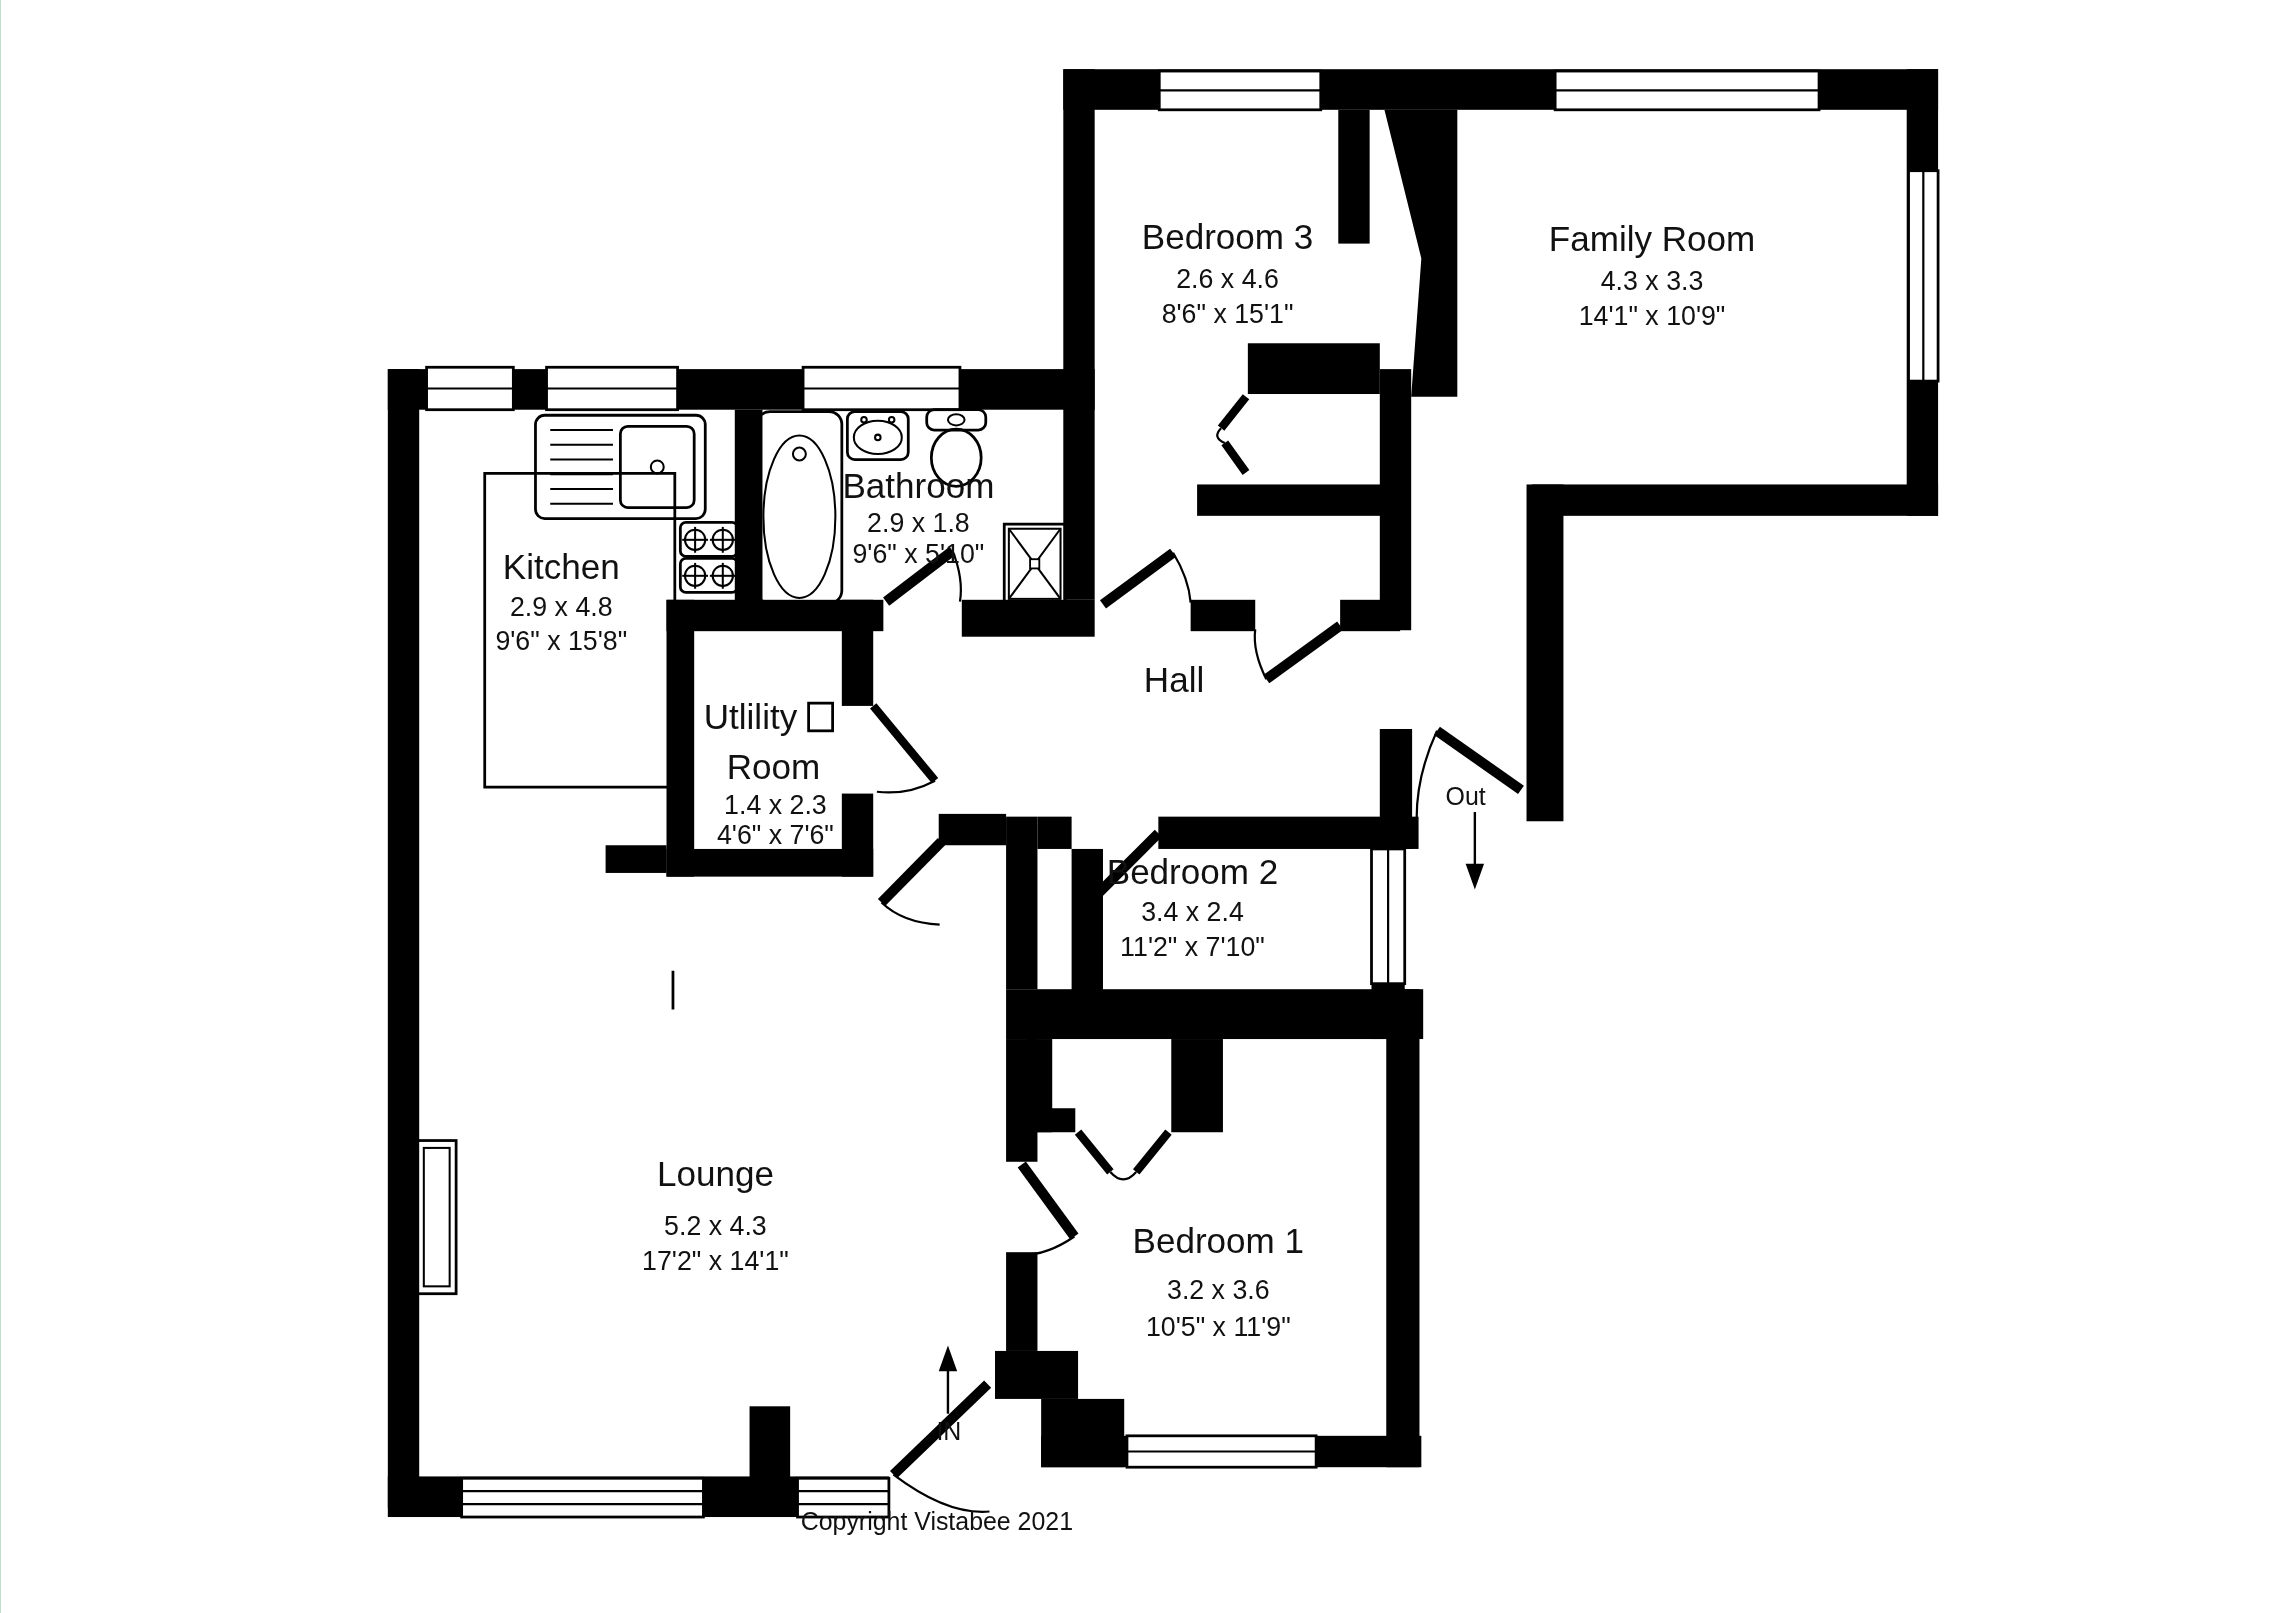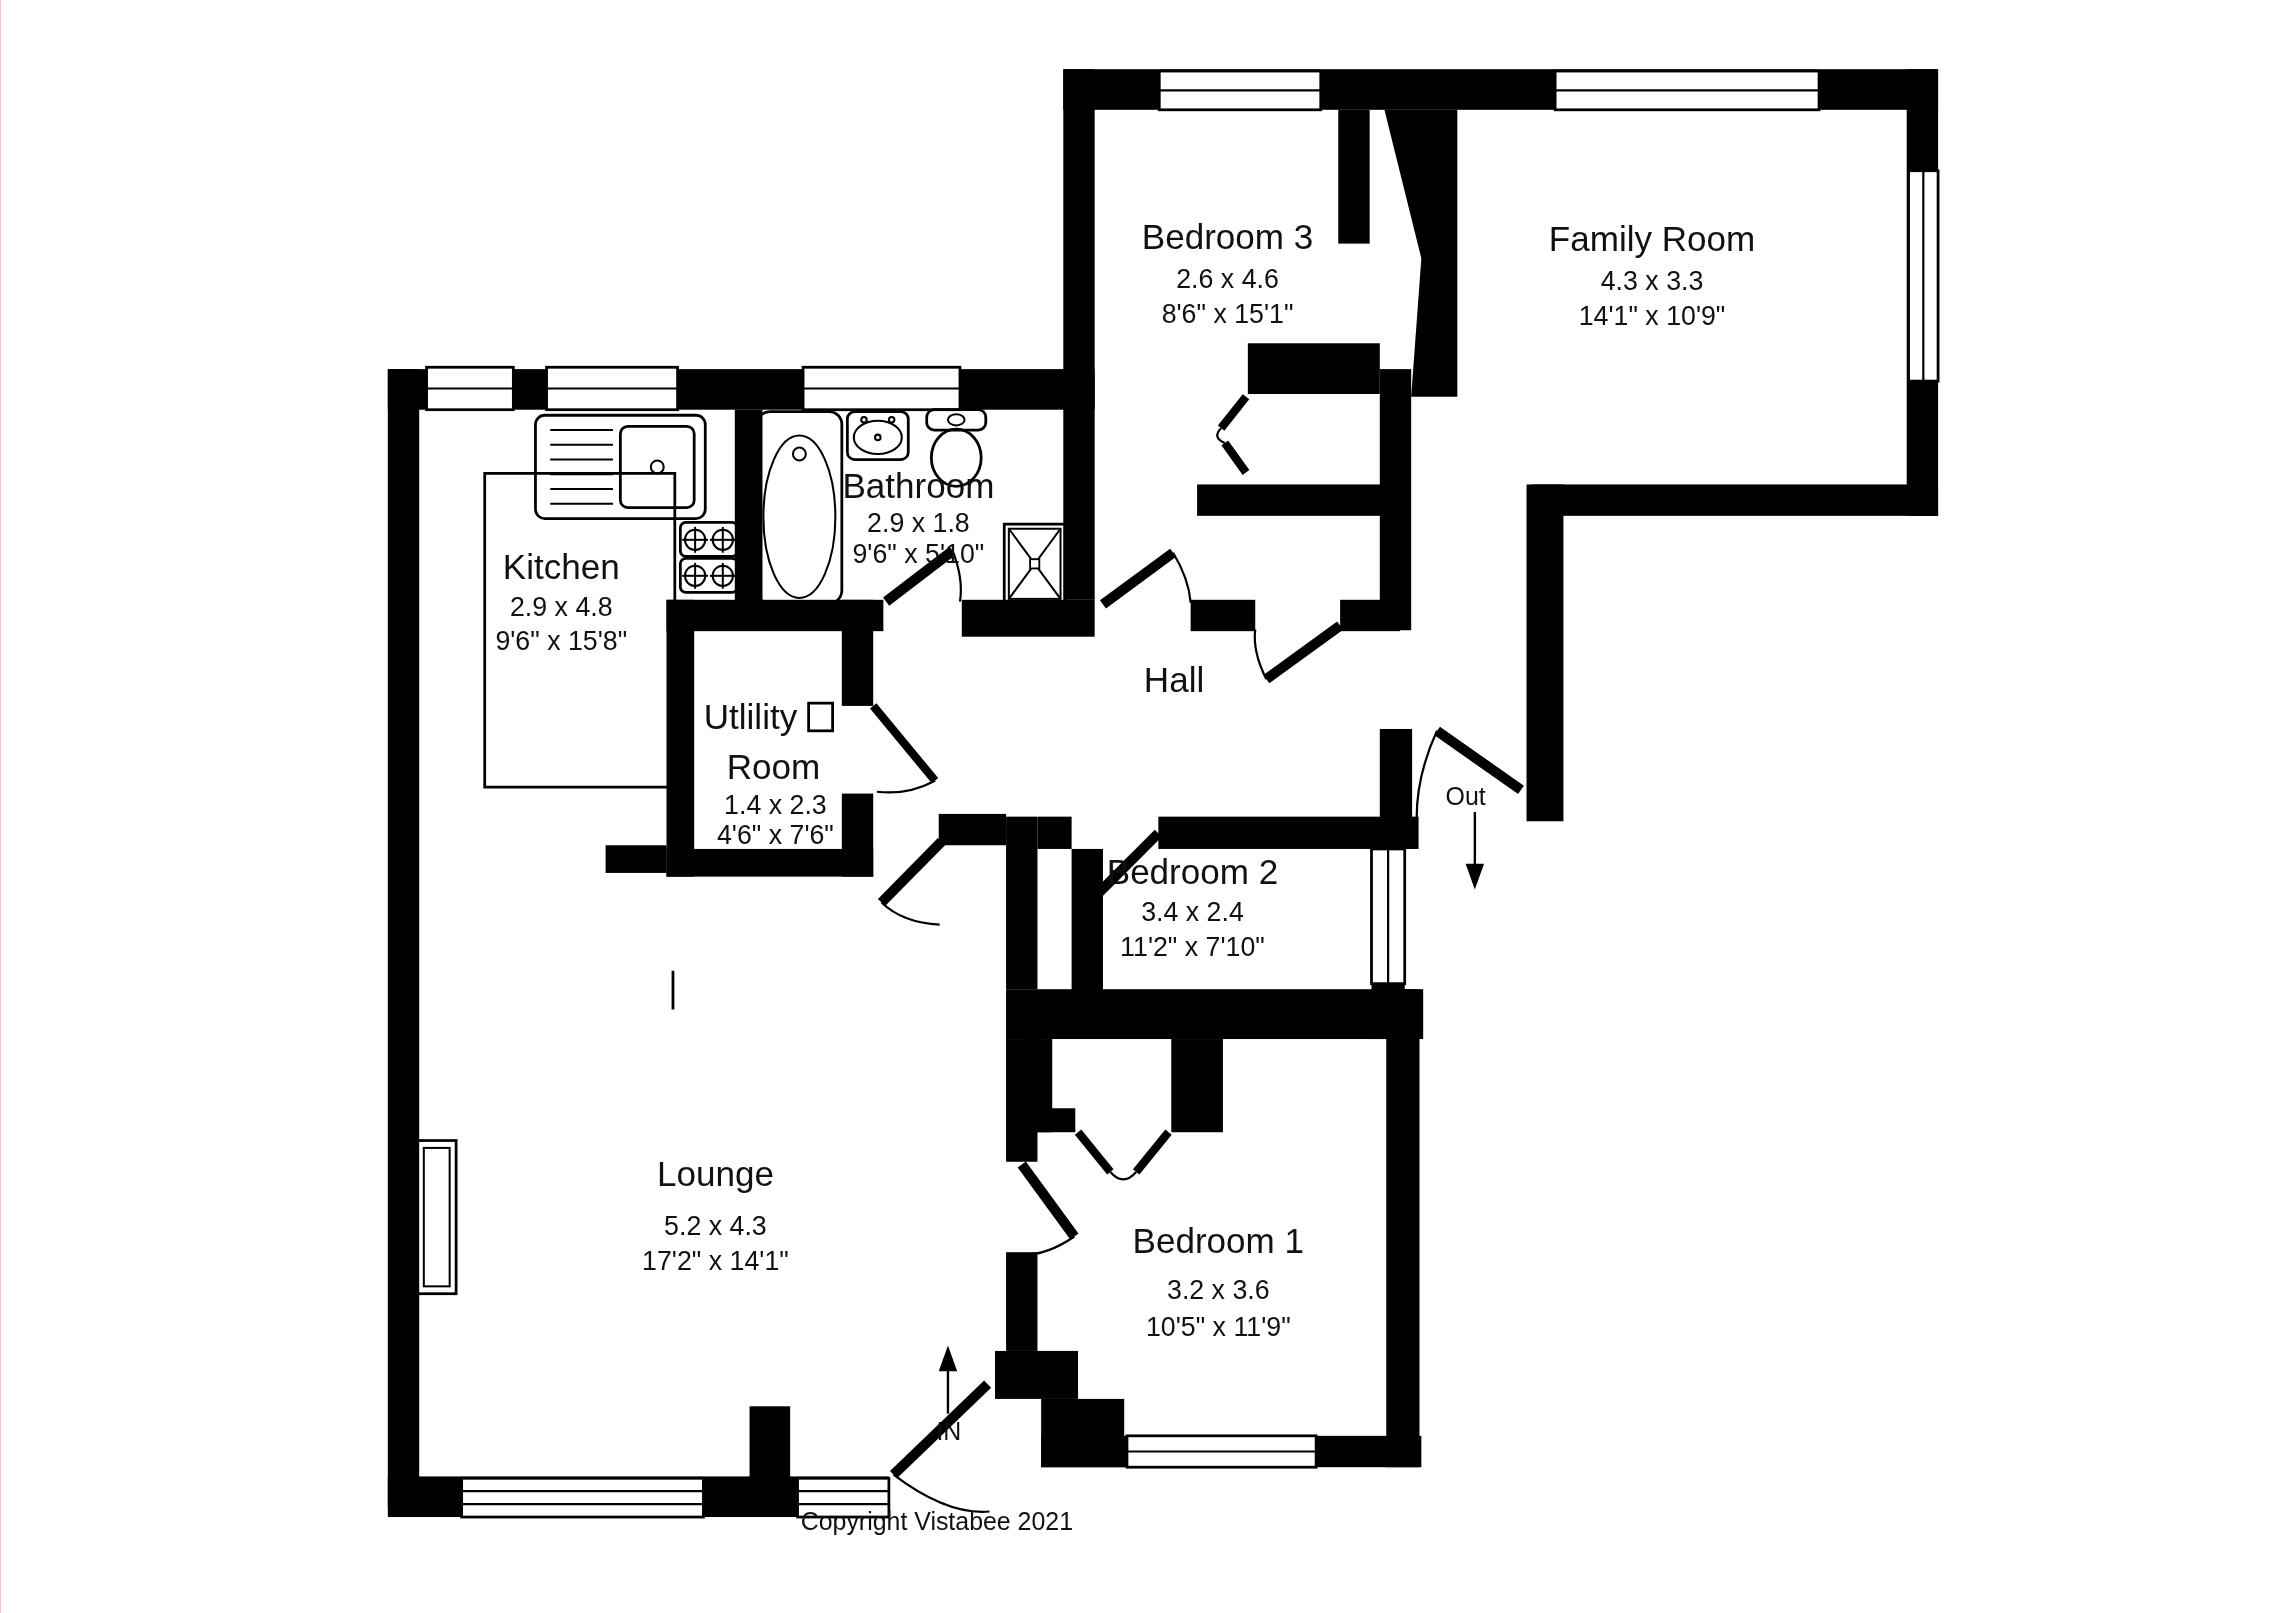--- a/index.html
+++ b/index.html
@@ -1,16 +1,16 @@
 <!DOCTYPE html>
 <html style="font-size:14.8px"><head>
 <meta charset="utf-8">
 <style>
   html,body{margin:0;padding:0;background:#fff;}
-  .stage{position:relative;width:2289px;height:1613px;background:#be185d;
+  .stage{position:relative;width:2289px;height:1613px;background:#15803d;
          font-family:"Liberation Sans", sans-serif;}
   svg{display:block}
   .wall{fill:#000;stroke:none}
   .thin{fill:none;stroke:#000;stroke-width:3}
   .thin2{fill:none;stroke:#000;stroke-width:2.2}
   .win{fill:#fff;stroke:#000;stroke-width:3}
   .winline{stroke:#000;stroke-width:2.4}
   .door{stroke:#000;stroke-width:11;stroke-linecap:butt}
   .door2{stroke:#000;stroke-width:9;stroke-linecap:butt}
   .arc{fill:none;stroke:#000;stroke-width:2.4}

